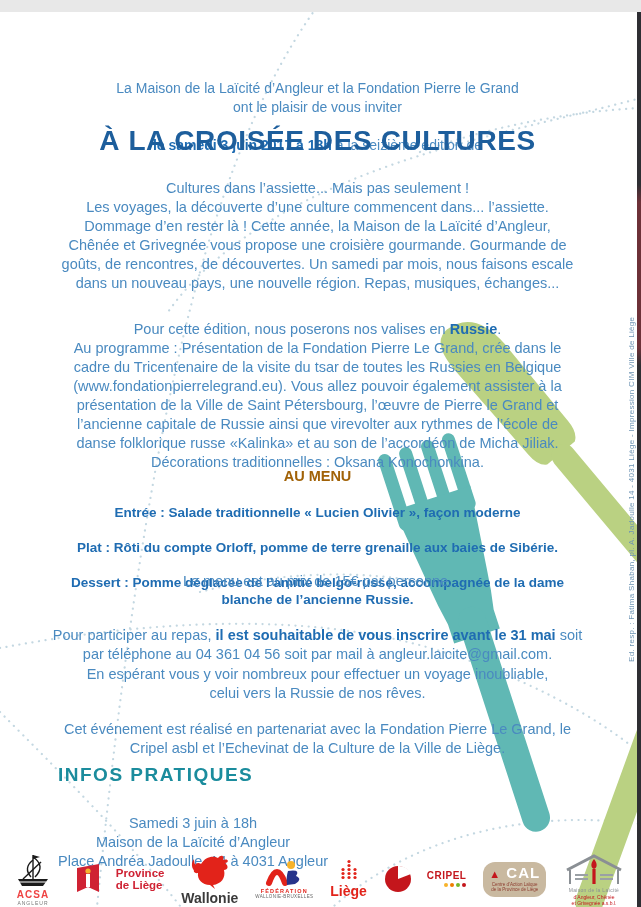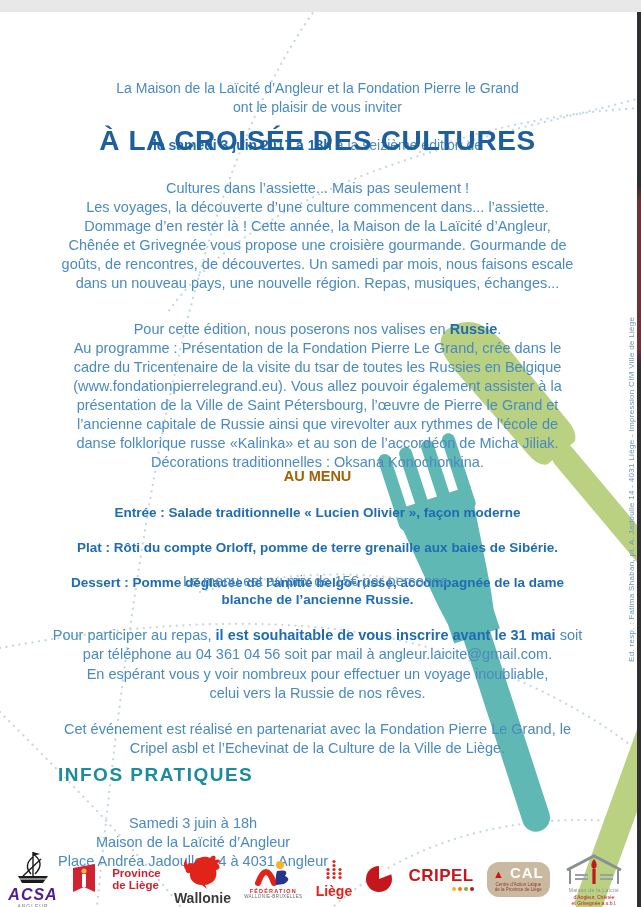--- a/index.html
+++ b/index.html
@@ -29,28 +29,28 @@
              font-size:8px;letter-spacing:.3px;color:#6f95b5;
              display:flex;align-items:center;}
   
   .edge{position:absolute;right:0;top:0;width:4px;height:100%;z-index:9;
         background:linear-gradient(180deg,#2e2e33 0%,#2e2e33 19%,#6d3138 21%,#6d3138 37%,#2e2e33 39%,#2e2e33 100%);}
   
   .logos{position:absolute;left:8px;right:16px;top:830px;height:74px;z-index:7;
          display:flex;align-items:center;justify-content:space-between;}
   .logo{display:flex;flex-direction:column;align-items:center;line-height:1.05;}
   .logo-row{display:flex;flex-direction:row;align-items:center;gap:15px;}
-  .acsa-word{font-size:16px;font-weight:bold;font-style:italic;color:#4c1d95;letter-spacing:1px;margin-top:-2px;}
+  .acsa-word{font-size:10px;font-weight:bold;color:#ef4444;letter-spacing:1px;margin-top:-2px;}
   .acsa-sub{font-size:5px;color:#777;letter-spacing:1px;}
   .prov-text div{font-size:11.5px;font-weight:bold;color:#cf2233;line-height:12px;}
   .wal-word{font-size:14px;font-weight:bold;color:#3a3a3a;margin-top:1px;}
   .fwb1{font-size:5.5px;font-weight:bold;color:#e2231a;letter-spacing:1.2px;margin-top:2px;}
   .fwb2{font-size:4.5px;color:#666;letter-spacing:.4px;}
   .lie-word{font-size:14px;font-weight:bold;color:#e2231a;margin-top:1px;}
-  .cripel-word{font-size:17px;font-weight:bold;color:#c4161c;letter-spacing:.5px;}
+  .cripel-word{font-size:10px;font-weight:bold;color:#c4161c;letter-spacing:.5px;}
   .cripel-dots{display:flex;gap:2px;margin-top:2px;justify-content:flex-end;}
   .cripel-dots i{width:4px;height:4px;border-radius:50%;display:block;}
   .cal-box{background:#c9b9a0;border-radius:12px;padding:3px 6px 4px;text-align:center;}
   .cal-word{font-size:15px;font-weight:bold;color:#fff;letter-spacing:1px;line-height:15px;}
   .cal-word .flame{color:#c4161c;font-size:11px;}
   .cal-sub{font-size:4.5px;color:#8c3b2e;line-height:5.5px;}
   .ml-sub1{font-size:5px;color:#8a8f94;letter-spacing:.3px;}
   .ml-sub2{font-size:5px;color:#c4161c;line-height:6px;}
 </style>
 </head>

